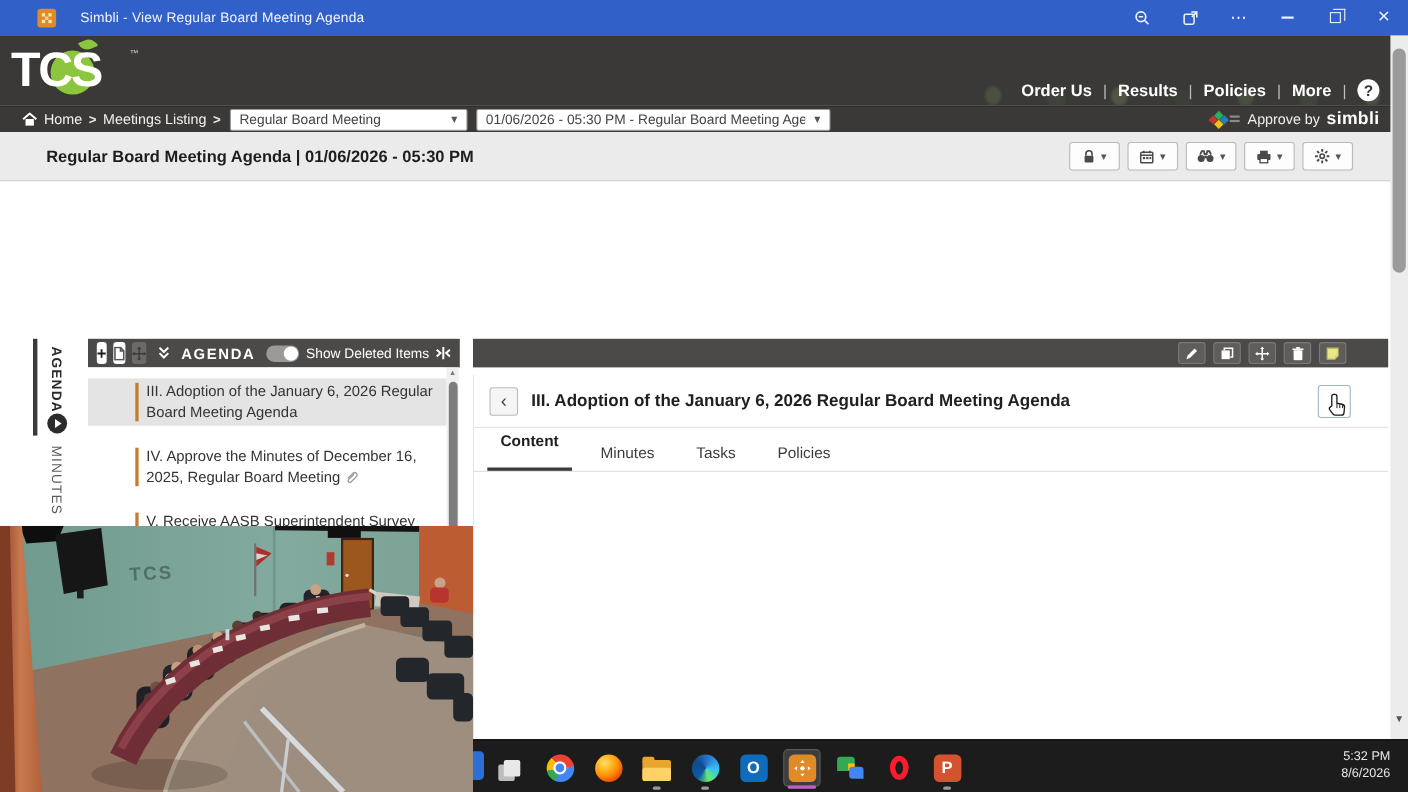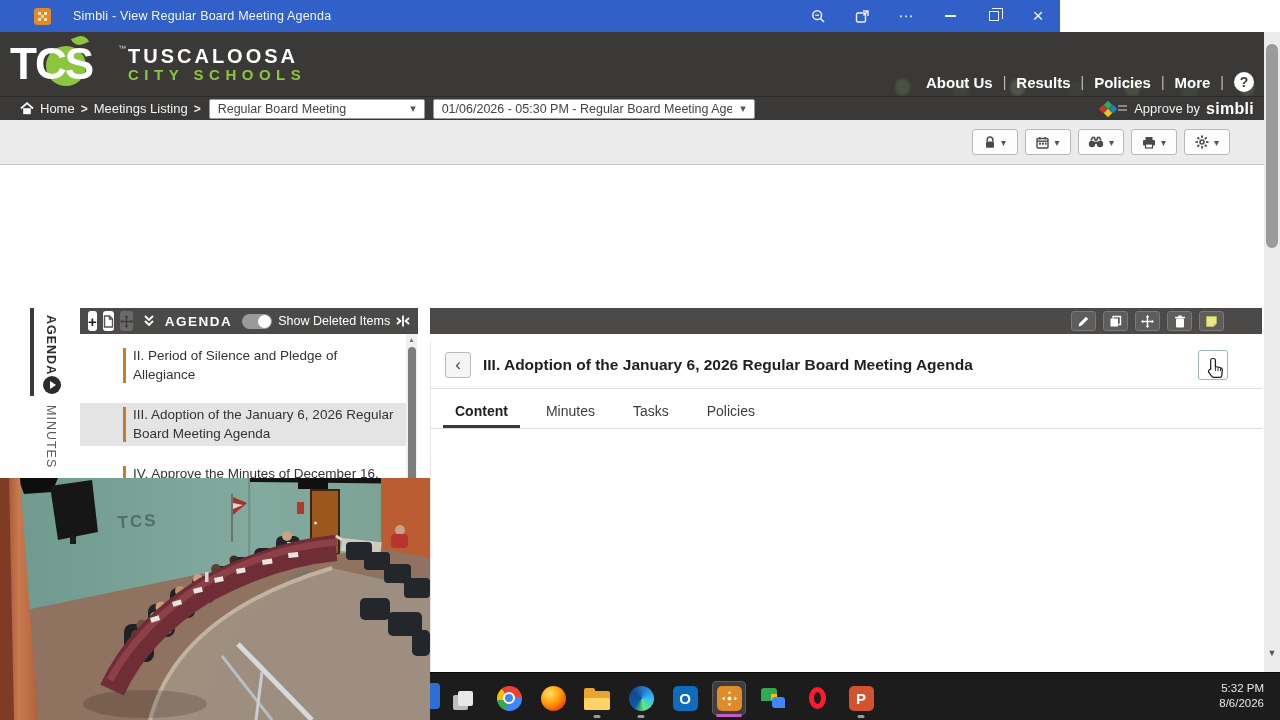--- a/index.html
+++ b/index.html
@@ -1,21 +1,21 @@
 <!DOCTYPE html>
 <html><head>
 <meta charset="utf-8">
 <style>
   * { margin:0; padding:0; box-sizing:border-box; }
   html,body { width:1280px; height:720px; overflow:hidden; background:#000;
               font-family:"Liberation Sans", sans-serif; }
   .screen { position:relative; width:1280px; height:720px; background:#fff; overflow:hidden; }
 
   
-  .titlebar { position:absolute; top:0; left:0; width:1060px; height:32px;
+  .titlebar { position:absolute; top:0; left:0; width:1280px; height:32px;
               background:#3160c9; display:flex; align-items:center; z-index:10; }
   .tb-appicon { width:17px; height:17px; margin-left:34px; background:#e08a28; border-radius:3px;
                 position:relative; flex:0 0 auto; }
   .tb-appicon::before { content:""; position:absolute; left:4px; top:4px; width:3px; height:3px;
                 background:#ffe3b3; box-shadow:6px 0 #ffe3b3, 0 6px #ffe3b3, 6px 6px #ffe3b3, 3px 3px #ffd089; }
   .tb-title { color:#f2f5ff; font-size:12.5px; margin-left:22px; letter-spacing:.2px; }
   .tb-right { margin-left:auto; display:flex; align-items:center; height:100%; }
   .tb-btn { width:44px; height:32px; display:flex; align-items:center; justify-content:center;
             color:#eef2ff; font-size:15px; cursor:default; }
   .tb-btn svg { display:block; }
@@ -150,21 +150,21 @@
                   font-size:15.5px; font-weight:bold; color:#1f1f1f; }
   .next-btn { position:absolute; right:34px; top:9px; width:30px; height:30px; background:#fff;
               border:1px solid #9fb6c6; border-radius:3px; color:#777; font-size:16px; display:flex;
               align-items:center; justify-content:center; cursor:pointer; }
   .cursor-hand { position:absolute; right:36px; top:16px; z-index:3; pointer-events:none; }
 
   .detail-tabs { position:absolute; left:430px; top:224px; width:832px; height:40px; background:#fff;
                  border-bottom:1px solid #dcdcdc; border-left:1px solid #e6e6e6; display:flex;
                  align-items:flex-end; padding-left:12px; }
   .dtab { padding:10px 12px 9px 12px; font-size:14px; color:#3c3c3c; cursor:pointer; margin-right:14px; }
-  .dtab.active { font-weight:bold; color:#202020; border-bottom:3px solid #3a3a3a; padding-bottom:6px; }
+  .dtab.active { font-weight:bold; color:#202020; border-bottom:3px solid #3a3a3a; padding-bottom:17px; }
 
   .detail-body { position:absolute; left:430px; top:264px; width:832px; height:343px; background:#fff;
                  border-left:1px solid #e6e6e6; }
 
   
   .v-scrollbar { position:absolute; right:0; top:0; width:16px; height:640px; background:#ececec; }
   .v-scrollbar .thumb { position:absolute; left:2px; top:12px; width:12px; height:204px; background:#9b9b9b;
                         border-radius:6px; cursor:pointer; }
   .v-scrollbar .down { position:absolute; left:0; top:616px; width:16px; text-align:center; font-size:9px;
                        color:#555; cursor:pointer; }
@@ -256,27 +256,23 @@
 
     <div class="site-header">
       <div class="header-photo"></div>
       <div class="logo">
         <div class="logo-mark">
           <div class="logo-apple"></div>
           <div class="logo-leaf"></div>
           <div class="logo-acronym">TCS</div>
           <div class="logo-tm">™</div>
         </div>
-        <div class="logo-text">
-          <div class="logo-line1">TUSCALOOSA</div>
-          <div class="logo-line2">CITY SCHOOLS</div>
-        </div>
       </div>
       <div class="site-nav">
-        <span class="nav-link">About Us</span>
+        <span class="nav-link">Order Us</span>
         <span class="nav-pipe">|</span>
         <span class="nav-link">Results</span>
         <span class="nav-pipe">|</span>
         <span class="nav-link">Policies</span>
         <span class="nav-pipe">|</span>
         <span class="nav-link">More</span>
         <span class="nav-pipe">|</span>
         <span class="help-circle">?</span>
       </div>
     </div>
@@ -310,20 +306,21 @@
               <b></b>
               <b></b>
             </span>
         </span>
         <span class="powered-prefix">Approve by</span>
         <span class="powered-brand">simbli</span>
       </div>
     </div>
 
     <div class="pagebar">
+      <div class="page-title">Regular Board Meeting Agenda | 01/06/2026 - 05:30 PM</div>
       <div class="pagebar-tools">
         <div class="tool-btn">
           <svg width="12" height="13" viewBox="0 0 12 13">
               <path d="M3.2 5.5 V3.8 a2.8 2.8 0 0 1 5.6 0 V5.5" fill="none" stroke="#4a4a4a" stroke-width="1.5"></path>
               <rect x="2" y="5.5" width="8" height="6.3" rx="1" fill="#4a4a4a"></rect>
             </svg>
           <span class="btn-chev">▾</span>
         </div>
         <div class="tool-btn">
           <svg width="13" height="13" viewBox="0 0 13 13">
@@ -414,21 +411,20 @@
         <span class="toggle-label">Show Deleted Items</span>
         <div class="collapse-btn">
           <svg width="14" height="14" viewBox="0 0 14 14">
               <line x1="7" y1="1.5" x2="7" y2="12.5" stroke="#fff" stroke-width="1.8"></line>
               <path d="M1 4 l3.4 3 L1 10 M13 4 l-3.4 3 L13 10" fill="none" stroke="#fff" stroke-width="1.8"></path>
             </svg>
         </div>
       </div>
 
       <div class="agenda-list">
-        <div class="ag-item"><span>II. Period of Silence and Pledge of Allegiance</span></div>
         <div class="ag-item selected"><span>III. Adoption of the January 6, 2026 Regular Board Meeting Agenda</span></div>
         <div class="ag-item"><span>IV. Approve the Minutes of December 16, 2025, Regular Board Meeting</span><svg class="ag-clip" width="13" height="13" viewBox="0 0 14 14">
               <path d="M3.5 8.5 L8.5 3.5 a2.3 2.3 0 0 1 3.3 3.3 L6.6 12 a1.6 1.6 0 0 1 -2.3 -2.3 L9.5 4.5" fill="none" stroke="#9a9a9a" stroke-width="1.3"></path>
             </svg></div>
         <div class="ag-item"><span>V. Receive AASB Superintendent Survey Results - Ms. Janice Stockman, AASB, Director of Leadership De</span></div>
       </div>
 
       <div class="agenda-scroll">
         <div class="sc-up">▲</div>
         <div class="sc-thumb"></div>

